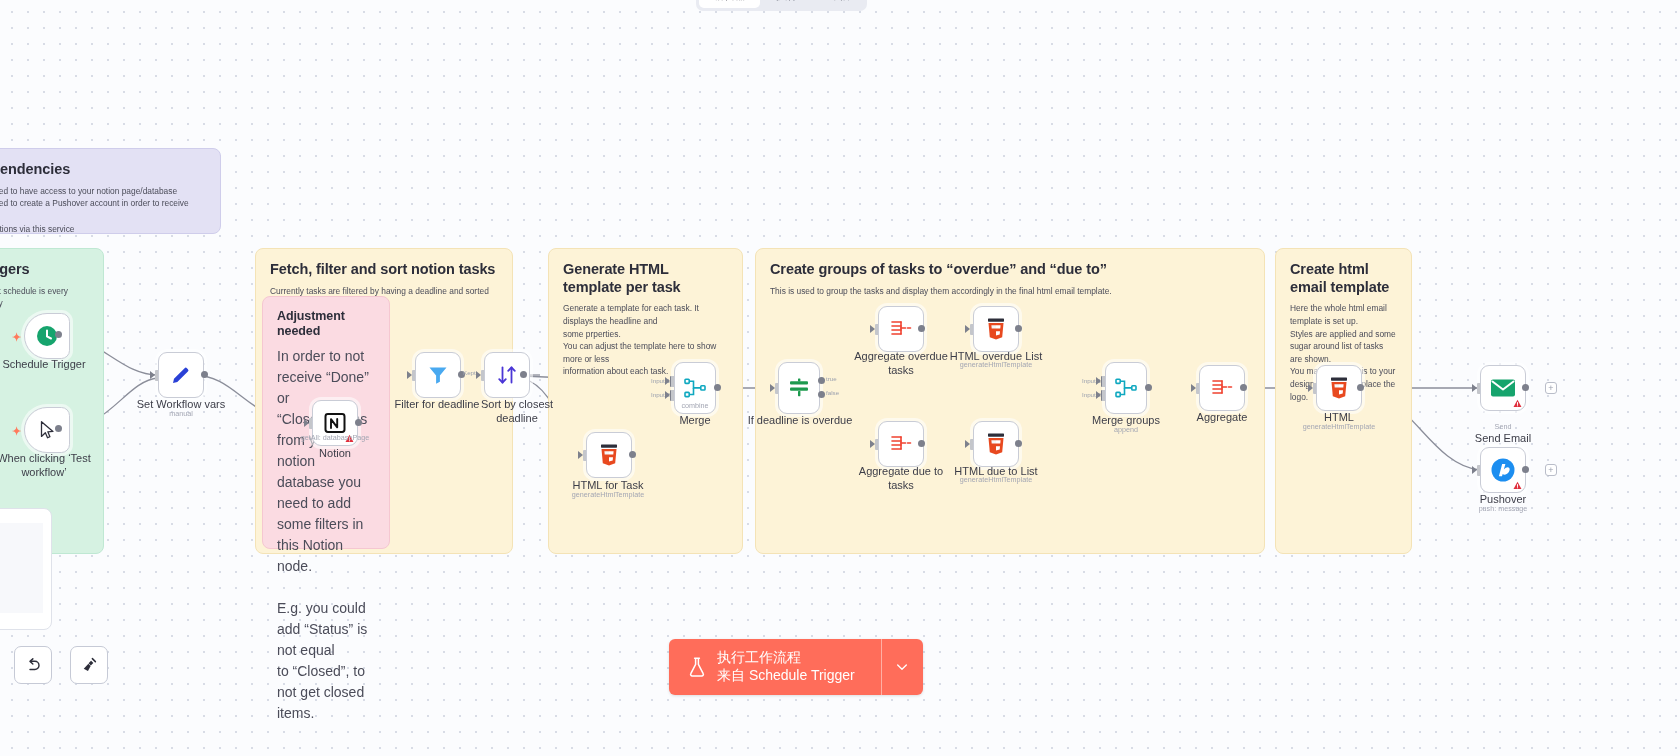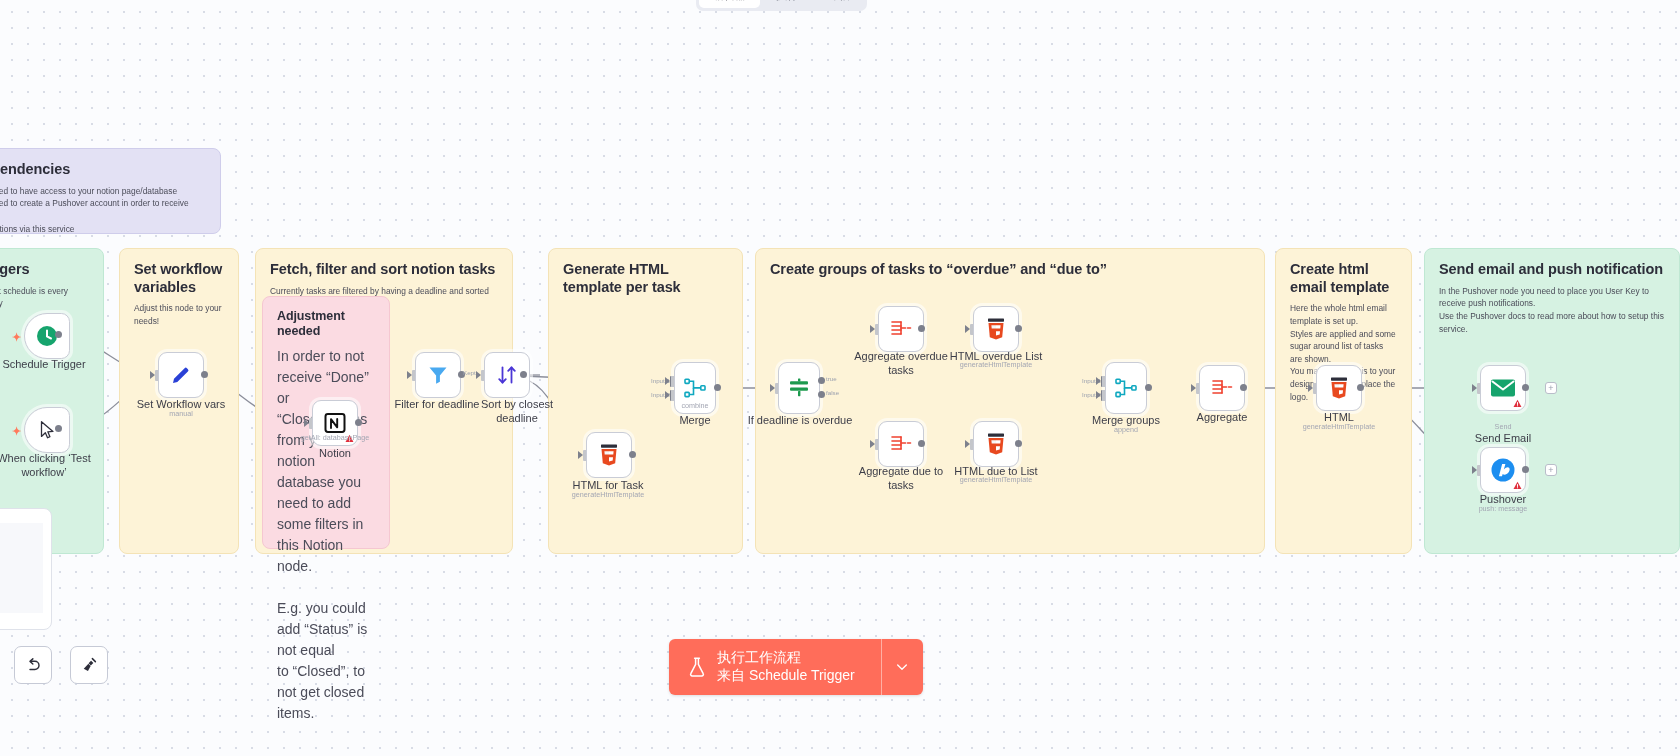--- a/index.html
+++ b/index.html
@@ -235,61 +235,57 @@
 You need to create a Pushover account in order to receive push
 notifications via this service</div>
   </div>
 
   <div class="sticky green" style="left:-42px; top:248px; width:146px; height:306px;">
     <div class="s-title">Triggers</div>
     <div class="s-body">Current schedule is every monday
 9 am.</div>
   </div>
 
-  <div class="sticky yellow" style="left:119px; top:248px; width:120px; height:306px;">
-    <div class="s-title">Set workflow variables</div>
-    <div class="s-body">Adjust this node to your needs!</div>
-  </div>
 
   <div class="sticky yellow" style="left:255px; top:248px; width:258px; height:306px;">
     <div class="s-title">Fetch, filter and sort notion tasks</div>
     <div class="s-body">Currently tasks are filtered by having a deadline and sorted by this</div>
   </div>
 
   <div class="sticky pink" style="left:262px; top:296px; width:128px; height:253px;">
     <div class="s-title">Adjustment needed</div>
     <div class="s-body">In order to not receive “Done” or
 “Closed” items from your notion
 database you need to add some filters in
 this Notion node.
 
 E.g. you could add “Status” is not equal
 to “Closed”, to not get closed items.</div>
   </div>
 
   <div class="sticky yellow" style="left:548px; top:248px; width:195px; height:306px;">
     <div class="s-title">Generate HTML template per task</div>
+    <div class="s-body">Generate a template for each task. It displays the headline and
+some prperties.
+You can adjust the template here to show more or less
+information about each task.</div>
   </div>
 
   <div class="sticky yellow" style="left:755px; top:248px; width:510px; height:306px;">
     <div class="s-title">Create groups of tasks to “overdue” and “due to”</div>
+    <div class="s-body">This is used to group the tasks and display them accordingly in the final html email template.</div>
   </div>
 
   <div class="sticky yellow" style="left:1275px; top:248px; width:137px; height:306px;">
     <div class="s-title">Create html email template</div>
     <div class="s-body">Here the whole html email template is set up.
 Styles are applied and some sugar around list of tasks are shown.
 You may change this to your design and even replace the logo.</div>
   </div>
 
-  <div class="sticky green" style="left:1424px; top:248px; width:256px; height:306px;">
-    <div class="s-title">Send email and push notification</div>
-    <div class="s-body">In the Pushover node you need to place you User Key to receive push notifications.
-Use the Pushover docs to read more about how to setup this service.</div>
-  </div>
 
   <div class="bolt" style="left:12px; top:331px;">✦</div>
   <div class="node trigger" style="left:24px; top:313px;">
     <svg width="24" height="24" viewBox="0 0 24 24">
       <circle cx="12" cy="12" r="10" fill="#16a46d"></circle>
       <path d="M12 6.5v6l4 2" stroke="#fff" stroke-width="2" fill="none" stroke-linecap="round"></path>
     </svg>
   </div>
   <div class="port" style="left:55px; top:331px;"></div>
   <div class="node-label" style="left:-16px; top:358px; width:120px;">Schedule Trigger</div>

